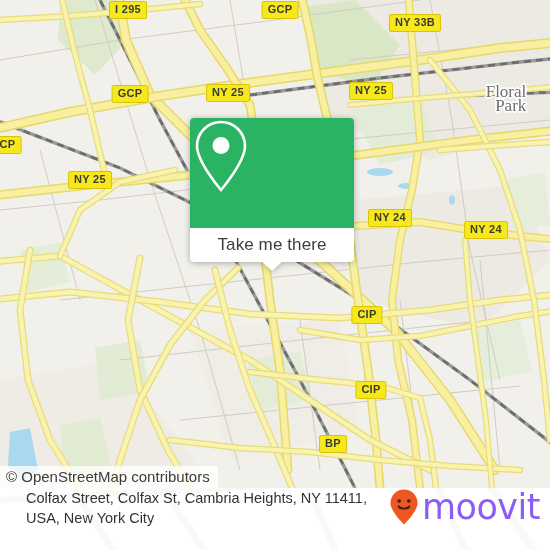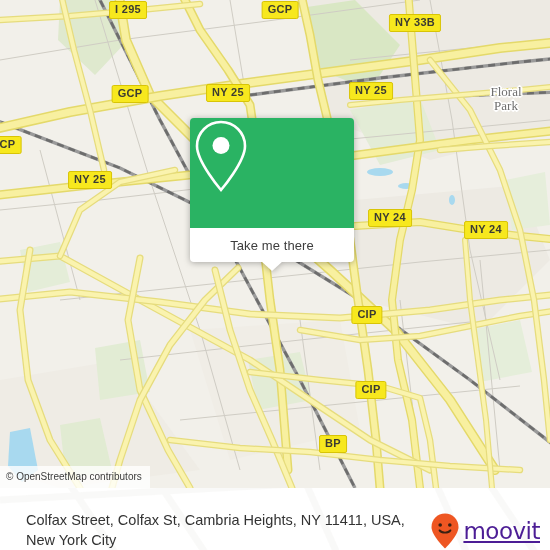--- a/index.html
+++ b/index.html
@@ -29,23 +29,23 @@
     line-height:13px;
     padding:1px 5px 2px 5px;
     white-space:nowrap;
     transform:translate(-50%,-50%);
     font-family:"Liberation Sans","DejaVu Sans",sans-serif;
   }
   .place-label{
     position:absolute;
     transform:translate(-50%,-50%);
     color:#6f6f6f;
-    font-size:13px;
+    font-size:17px;
     line-height:14px;
-    text-align:center;
+    text-align:right;
     white-space:pre;
     text-shadow:
       1px 0 #fff,-1px 0 #fff,0 1px #fff,0 -1px #fff,
       1px 1px #fff,-1px -1px #fff,1px -1px #fff,-1px 1px #fff,
       2px 0 #fff,-2px 0 #fff,0 2px #fff,0 -2px #fff;
     font-family:"Liberation Serif","DejaVu Serif",serif;
     pointer-events:none;
   }
 
   
@@ -60,66 +60,65 @@
     display:flex;align-items:center;justify-content:center;
   }
   #popup-foot{
     background:#ffffff;
     border-radius:0 0 4px 4px;
     height:34px;
     display:flex;align-items:center;justify-content:center;
     position:relative;
   }
   #popup-foot-label{
-    color:#3d3d3d;font-size:13px;letter-spacing:.1px;
+    color:#3d3d3d;font-size:17px;letter-spacing:.1px;
   }
   #popup-tail{
     position:absolute;left:50%;bottom:-9px;width:0;height:0;
     transform:translateX(-50%);
     border-left:11px solid transparent;
     border-right:11px solid transparent;
     border-top:10px solid #ffffff;
   }
 
   
   #attribution{
     position:absolute;left:0;top:466px;
     background:rgba(255,255,255,.78);
     color:#3c3c3c;
-    font-size:10px;
+    font-size:15px;
     line-height:22px;
     height:22px;
     padding:0 8px 0 6px;
     white-space:nowrap;
     font-family:"Liberation Sans","DejaVu Sans",sans-serif;
   }
 
   
   #footer{
     position:absolute;left:0;top:488px;width:550px;height:62px;
     background:#ffffff;overflow:hidden;
   }
   #footer-watermark{position:absolute;left:0;top:-488px;opacity:.07;}
   #footer-inner{
     position:relative;
-    display:flex;align-items:flex-end;height:62px;
+    display:flex;align-items:flex-start;height:62px;
     padding:0 10px 0 26px;box-sizing:border-box;
   }
   #footer-address{
     flex:1 1 auto;
     color:#333333;
     font-size:14.5px;
     line-height:20px;
     padding-right:8px;
   }
   #brand{flex:0 0 auto;display:flex;align-items:center;gap:3px;}
   #brand-word{
-    color:#4c1d95;font-size:23px;line-height:29px;letter-spacing:-.5px;
+    color:#8b5cf6;font-size:35px;line-height:29px;letter-spacing:-.5px;
     font-family:"DejaVu Sans","Liberation Sans",sans-serif;
-    text-decoration:underline;
   }
 </style>
 </head>
 <body>
 
 <div id="app">
 
   <div id="map">
 
     <svg width="550" height="488" viewBox="0 0 550 488">

